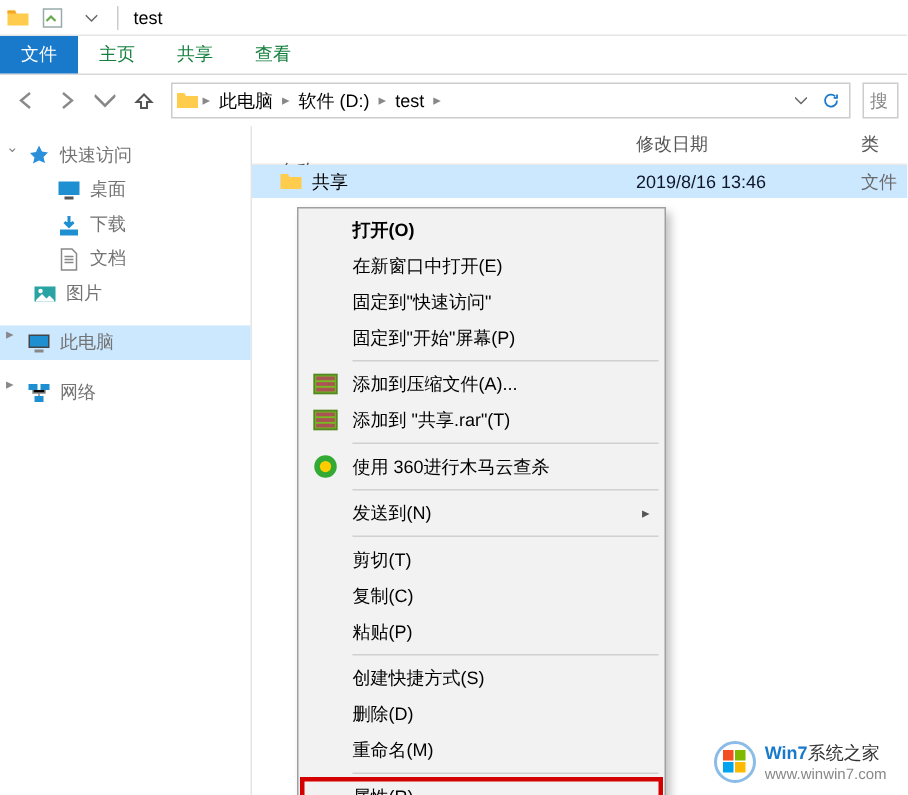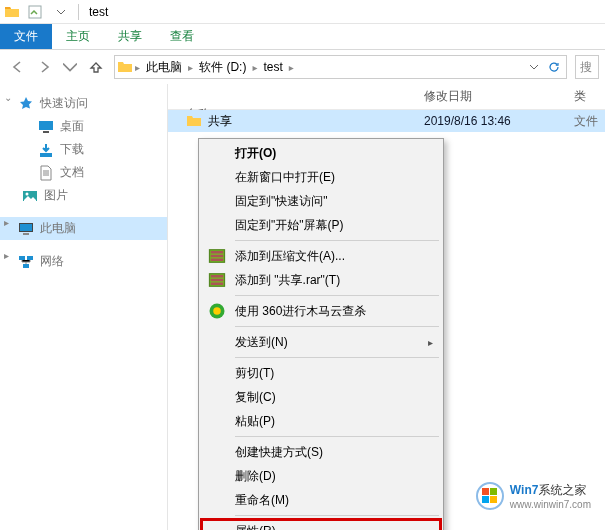--- a/index.html
+++ b/index.html
@@ -54,21 +54,21 @@
 
 
 .ctx { position: absolute; left: 198px; top: 138px; width: 246px; background: #f2f2f2; border: 1px solid #a0a0a0; box-shadow: 3px 3px 6px rgba(0,0,0,.25); padding: 2px; }
 .ctx .mi { height: 24px; display: flex; align-items: center; padding-left: 34px; position: relative; color: #000; }
 .ctx .mi .mi-icon { position: absolute; left: 6px; width: 20px; height: 20px; display:flex; align-items:center; justify-content:center; }
 .ctx .mi .sub-arrow { margin-left: auto; margin-right: 8px; color: #555; font-size: 10px; }
 .ctx .msep { height: 1px; background: #d0d0d0; margin: 3px 2px 3px 34px; }
 .ctx .mi.highlight { outline: 3px solid #d40000; outline-offset: -2px; }
 
 
-.logo { position: absolute; right: 6px; bottom: 16px; display: flex; align-items: center; gap: 6px; padding: 4px 8px; background: rgba(255,255,255,.85); }
+.logo { position: absolute; right: 6px; bottom: 4px; display: flex; align-items: center; gap: 6px; padding: 4px 8px; background: rgba(255,255,255,.85); }
 .logo-text .l1 { font-size: 13px; color: #333; }
 .logo-text .l1 b { color: #1979ca; }
 .logo-text .l2 { font-size: 10px; color: #888; text-align: center; }
 
 
 svg { display: block; }
 </style>
 </head>
 <body>
 

